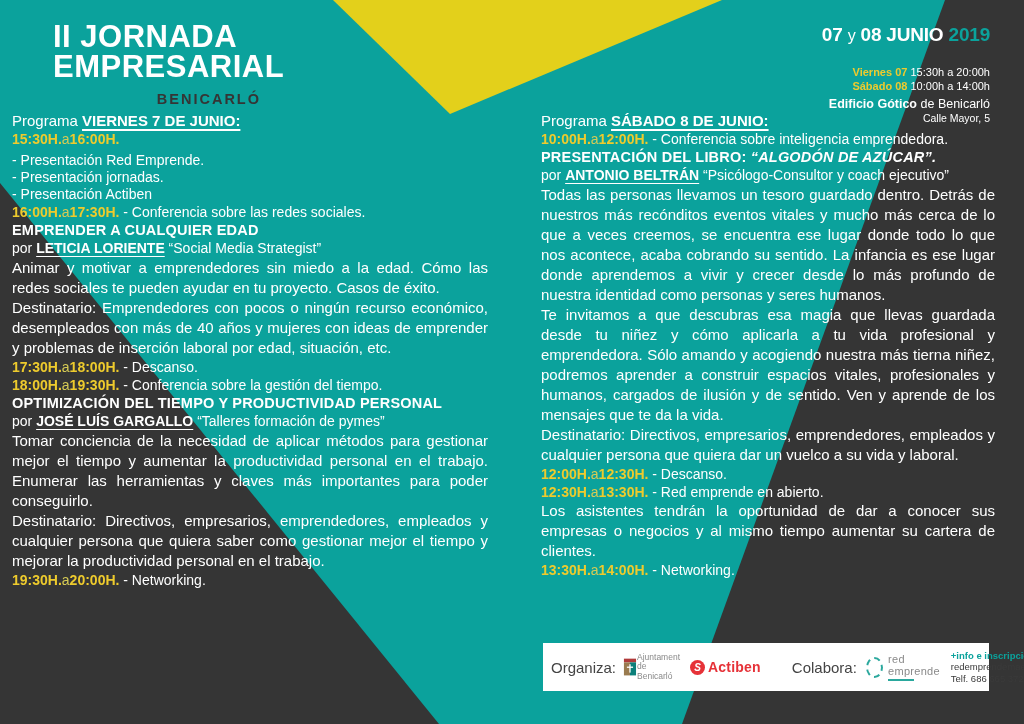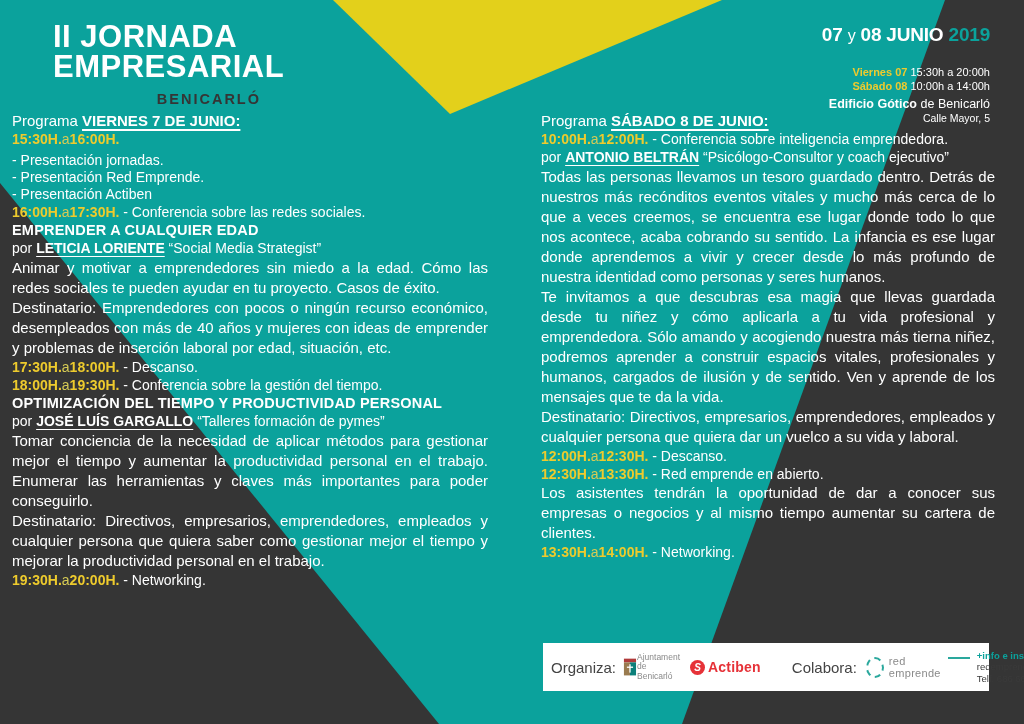--- a/index.html
+++ b/index.html
@@ -55,21 +55,21 @@
   }
   .flabel{font-size:15px;color:#444;white-space:nowrap;}
   .ajlogo{display:flex;align-items:center;}
   .ajtext{font-size:8.5px;line-height:9.5px;color:#8a8a8a;}
   .actiben{display:flex;align-items:center;gap:3px;margin-left:2px;}
   .actiben-circle{width:15px;height:15px;border-radius:50%;background:#e63238;color:#fff;
     font-size:10px;font-weight:800;display:flex;align-items:center;justify-content:center;font-style:italic;}
   .actiben-name{color:#e63238;font-weight:800;font-size:14px;letter-spacing:.2px;}
   .redemp{display:flex;align-items:center;gap:5px;margin-left:2px;}
   .redemp-circle{width:21px;height:21px;border-radius:50%;border:2.5px dashed #2aa89d;box-sizing:border-box;}
-  .redemp-textwrap{display:flex;flex-direction:row;}
+  .redemp-textwrap{display:flex;flex-direction:column;}
   .redemp-name{font-size:11px;color:#8a8a8a;letter-spacing:.3px;}
   .redemp-line{width:26px;height:2px;background:#2aa89d;margin-top:2px;}
   .infoblock{margin-left:auto;text-align:left;line-height:11.5px;}
   .info-title{color:#0ba29c;font-weight:700;font-size:9.5px;}
   .info-email,.info-phone{color:#3a3a3a;font-size:9.5px;}
 </style>
 </head>
 <body>
 
 <div class="page">
@@ -110,22 +110,22 @@
   <div class="col col-left">
     <p class="prog-head">
       <span>Programa</span>
       <span class="ttl">VIERNES 7 DE JUNIO:</span>
     </p>
 
     <p class="time-line mt18">
       <span class="t">15:30H.</span><span class="sep">a</span><span class="t">16:00H.</span>
     </p>
     <div class="bullets">
+      <p>- Presentación Red Emprende.</p>
       <p>- Presentación jornadas.</p>
-      <p>- Presentación Red Emprende.</p>
       <p>- Presentación Actiben</p>
     </div>
 
     <p class="time-line mt14">
       <span class="t">16:00H.</span><span class="sep">a</span><span class="t">17:30H.</span>
       <span class="desc">- Conferencia sobre las redes sociales.</span>
     </p>
 
     <p class="sec-title mt14">EMPRENDER A CUALQUIER EDAD</p>
     <p class="byline">
@@ -168,20 +168,23 @@
     <p class="prog-head">
       <span>Programa</span>
       <span class="ttl">SÁBADO 8 DE JUNIO:</span>
     </p>
 
     <p class="time-line mt20">
       <span class="t">10:00H.</span><span class="sep">a</span><span class="t">12:00H.</span>
       <span class="desc">- Conferencia sobre inteligencia emprendedora.</span>
     </p>
 
+    <p class="sec-title mt14">
+      <span>PRESENTACIÓN DEL LIBRO: </span><span class="italic">“ALGODÓN DE AZÚCAR”.</span>
+    </p>
     <p class="byline">
       <span>por</span>
       <span class="speaker">ANTONIO BELTRÁN</span>
       <span class="role">“Psicólogo-Consultor y coach ejecutivo”</span>
     </p>
 
     <p class="para mt8">Todas las personas llevamos un tesoro guardado dentro. Detrás de nuestros más recónditos eventos vitales y mucho más cerca de lo que a veces creemos, se encuentra ese lugar donde todo lo que nos acontece, acaba cobrando su sentido. La infancia es ese lugar donde aprendemos a vivir y crecer desde lo más profundo de nuestra identidad como personas y seres humanos.</p>
     <p class="para mt10">Te invitamos a que descubras esa magia que llevas guardada desde tu niñez y cómo aplicarla a tu vida profesional y emprendedora.  Sólo amando y acogiendo nuestra más tierna niñez, podremos aprender a construir espacios vitales, profesionales y humanos, cargados de ilusión y de sentido. Ven y aprende de los mensajes que te da la vida.</p>
     <p class="para mt10">
       <span class="dest-label">Destinatario:</span><span> Directivos, empresarios, emprendedores, empleados y cualquier persona que quiera dar un vuelco a su vida y laboral.</span>

